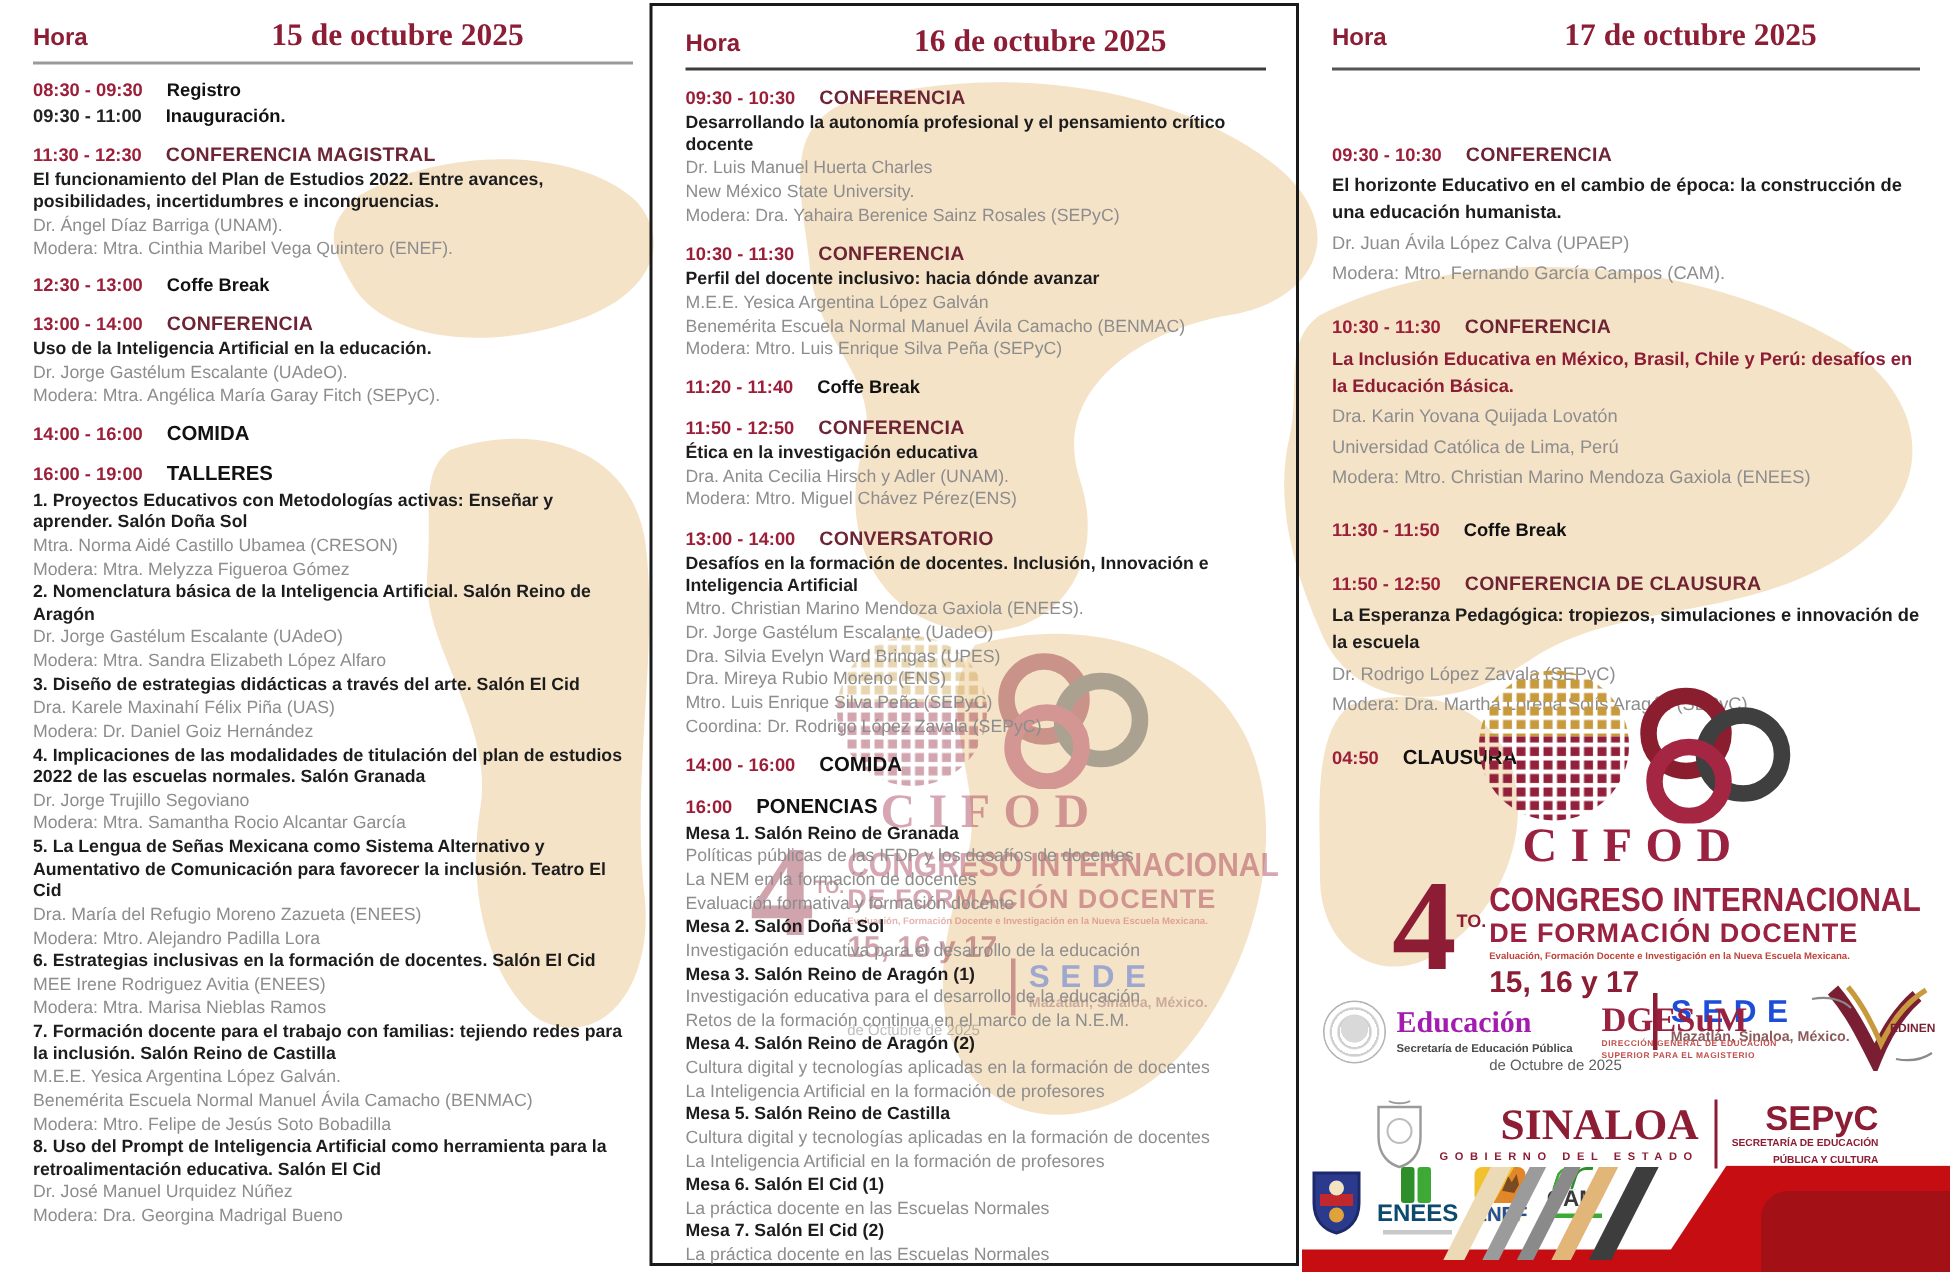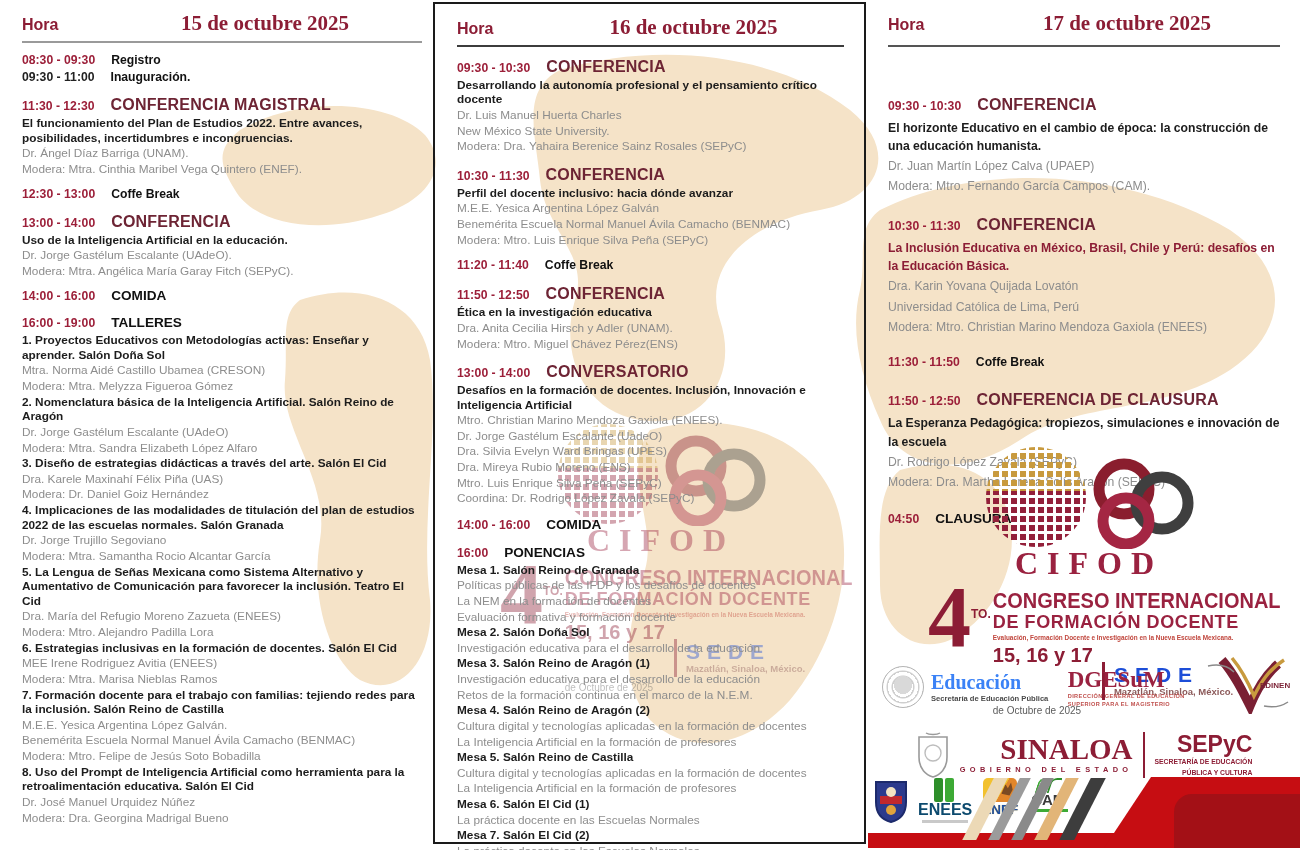--- a/index.html
+++ b/index.html
@@ -20,21 +20,21 @@
   .rule{border:none;border-top:2px solid #9a9a9a;margin:5px 0 10px 0;}
   .col2 .rule{border-top-color:#3c3c3c;}
   .col3 .rule{border-top-color:#555;}
   
   .item{margin:0 0 10px 0;}
   .item.tight{margin-bottom:2px;}
   .item-head{display:flex;gap:16px;align-items:baseline;}
   .time{font-weight:bold;color:#9c1f39;white-space:nowrap;font-size:12.2px;}
   .time-dark{color:#222222;}
   .label-plain{font-weight:bold;color:#111;font-size:12.2px;}
-  .label-type{font-weight:bold;color:#6d2434;font-size:16px;letter-spacing:.2px;}
+  .label-type{font-weight:bold;color:#6d2434;font-size:13px;letter-spacing:.2px;}
   .label-big{font-weight:bold;color:#111;font-size:13.6px;}
   .ln{margin-top:1px;}
   .ln-b{font-weight:bold;color:#1c1c1c;}
   .ln-g{color:#8d8d8d;}
   .ln-mb{font-weight:bold;color:#8c1d35;}
   .col2 .item{margin-bottom:11px;}
   .col3 .item{margin-bottom:17px;}
   .col3 .items{margin-top:46px;}
   .col3 .ln{margin-top:2px;}
   
@@ -58,21 +58,21 @@
   .vbar{width:3px;height:38px;background:#8c1d35;flex:none;}
   .sede{font-size:21px;font-weight:bold;color:#1d4ed8;letter-spacing:7px;line-height:1.05;}
   .city{font-size:9.5px;font-weight:bold;color:#8c5a5a;}
   
   .sponsors{position:absolute;left:868px;top:650px;width:432px;height:200px;z-index:2;}
   .sp-row1{display:flex;align-items:center;justify-content:space-between;padding:6px 10px 0 14px;}
   .sep-logo{display:flex;align-items:center;gap:7px;}
   .sep-seal{width:40px;height:40px;border-radius:50%;flex:none;border:1px solid #b5b5b5;
             background:radial-gradient(circle at 50% 45%, #d9d9d9 0 30%, transparent 31%),
                        repeating-radial-gradient(circle at 50% 50%, #cfcfcf 0 1px, transparent 2px 5px);}
-  .sep-title{font-family:"Liberation Serif",serif;font-weight:bold;color:#3b82f6;font-size:20px;line-height:1;}
+  .sep-title{font-family:"Liberation Serif",serif;font-weight:bold;color:#a21caf;font-size:20px;line-height:1;}
   .sep-sub{font-size:7.6px;color:#4a4a4a;font-weight:bold;margin-top:2px;}
   .dgesum{text-align:left;}
   .dgesum-name{color:#9a2240;font-weight:bold;font-family:"Liberation Serif",serif;font-size:23px;line-height:1;}
   .dgesum-cap{font-size:5.6px;color:#c0504d;font-weight:bold;letter-spacing:.4px;margin-top:2px;}
   .sp-row2{display:flex;align-items:center;justify-content:center;gap:10px;margin-top:13px;text-align:right;}
   .sin-shield{flex:none;}
   .sin-name{font-family:"Liberation Serif",serif;font-weight:bold;color:#8c1d35;font-size:29px;line-height:.95;}
   .sin-sub{font-size:7.4px;font-weight:bold;letter-spacing:4.4px;color:#8c1d35;margin-top:2px;}
   .vdiv{width:2px;height:46px;background:#8c1d35;flex:none;}
   .sepyc-name{color:#8c1d35;font-weight:bold;font-size:23px;line-height:1;}
@@ -343,21 +343,21 @@
       <span class="date">17 de octubre 2025</span>
     </div>
     <hr class="rule">
     <div class="items">
         <div class="item">
           <div class="item-head">
             <span class="time">09:30 - 10:30</span>
             <span class="label-type">CONFERENCIA</span>
           </div>
           <div class="ln ln-b">El horizonte Educativo en el cambio de época: la construcción de una educación humanista.</div>
-          <div class="ln ln-g">Dr. Juan Martín López Calva (UPAEP)</div>
+          <div class="ln ln-g">Dr. Juan Ávila López Calva (UPAEP)</div>
           <div class="ln ln-g">Modera: Mtro. Fernando García Campos (CAM).</div>
         </div>
         <div class="item">
           <div class="item-head">
             <span class="time">10:30 - 11:30</span>
             <span class="label-type">CONFERENCIA</span>
           </div>
           <div class="ln ln-mb">La Inclusión Educativa en México, Brasil, Chile y Perú: desafíos en la Educación Básica.</div>
           <div class="ln ln-g">Dra. Karin Yovana Quijada Lovatón</div>
           <div class="ln ln-g">Universidad Católica de Lima, Perú</div>

